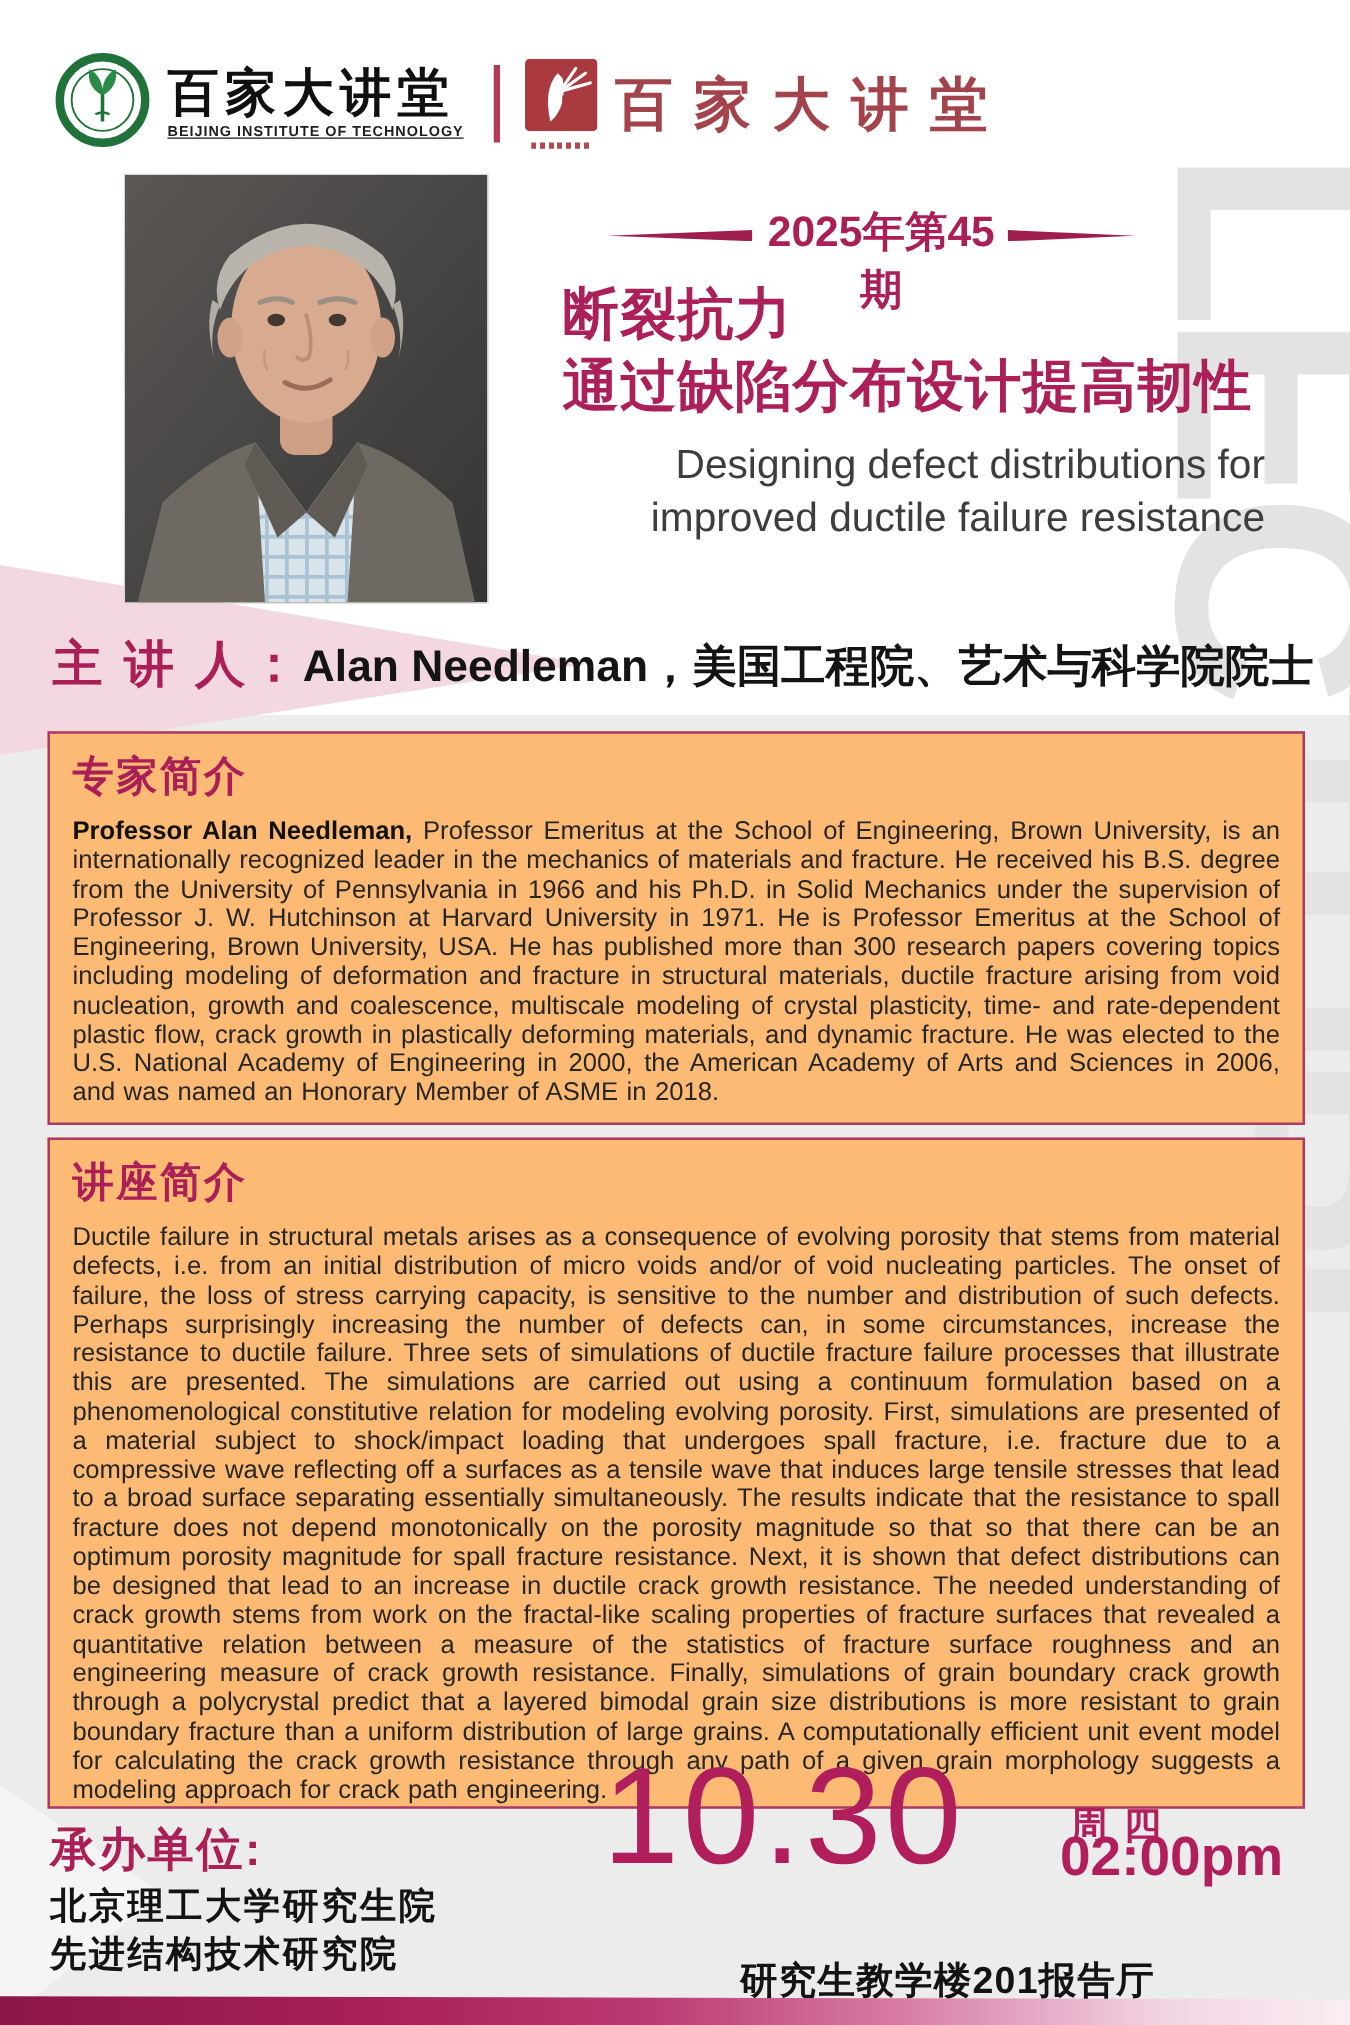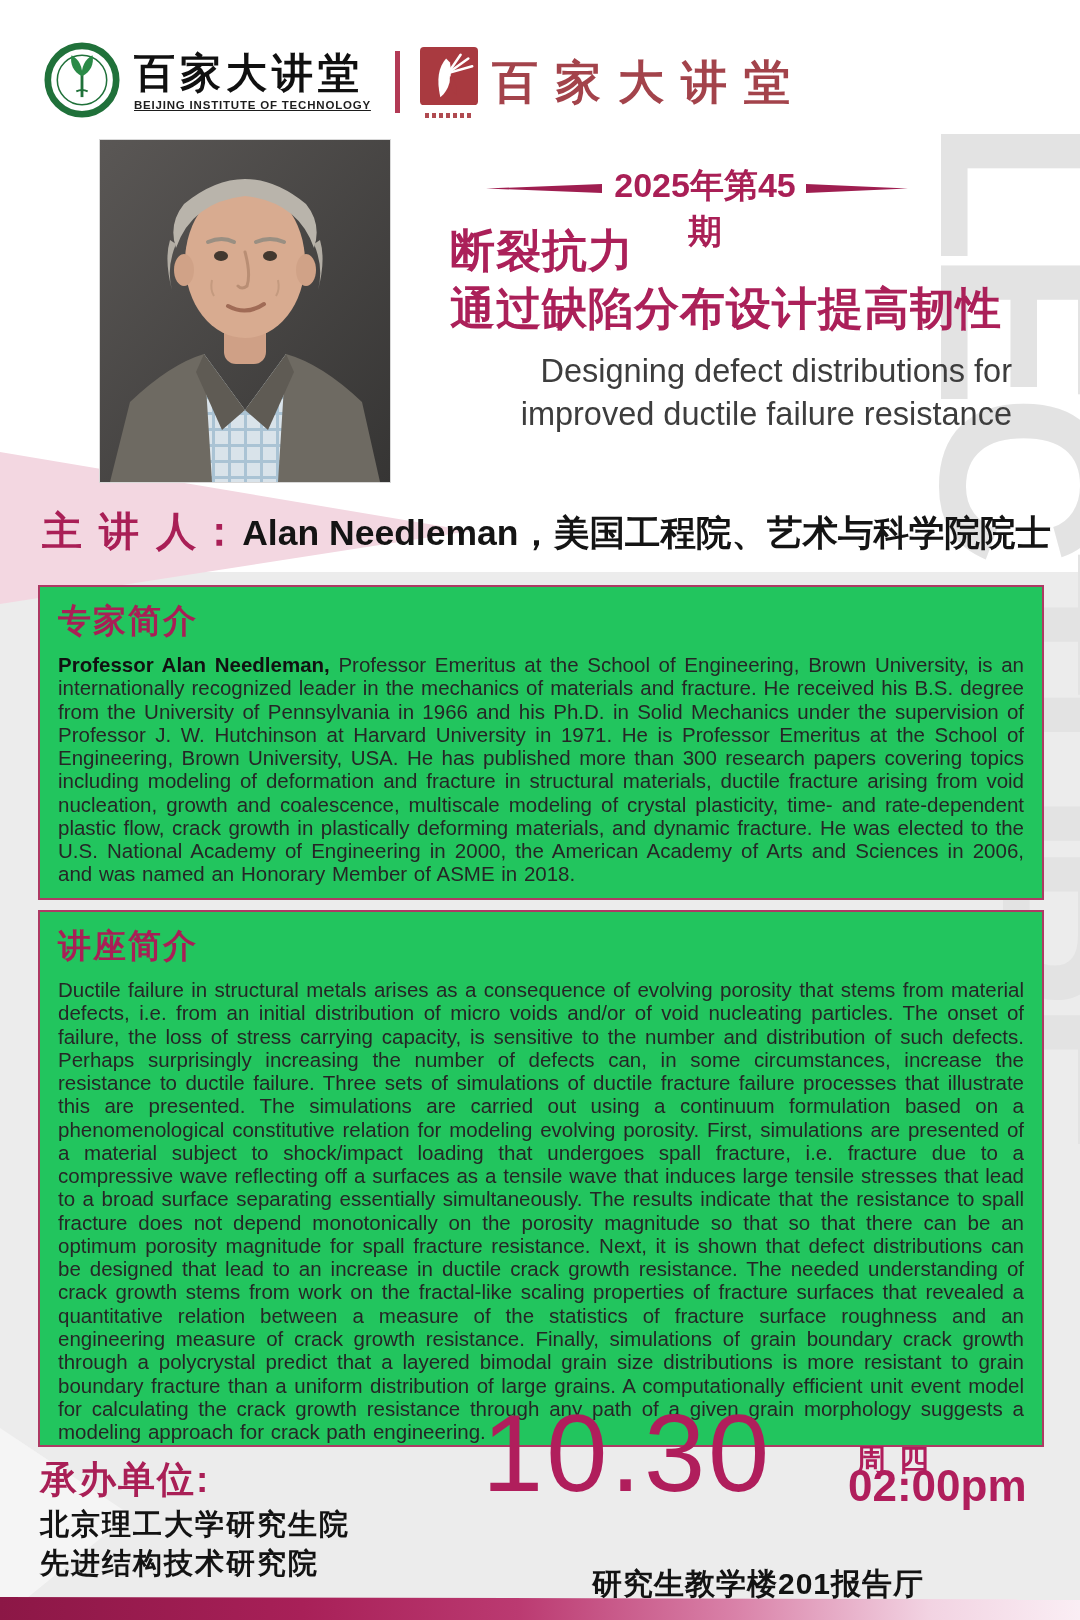--- a/index.html
+++ b/index.html
@@ -54,21 +54,21 @@
     position:absolute;left:452px;top:350px;width:560px;z-index:2;
     font-size:32.5px;font-weight:500;line-height:1.32;color:#3d3d3d;text-align:right;
   }
   
   .speaker-row{position:absolute;left:42px;top:504px;width:1000px;z-index:2;white-space:nowrap;}
   .speaker-label{font-size:40px;font-weight:800;color:#a91f56;letter-spacing:3px;}
   .speaker-name{font-size:35.5px;font-weight:800;color:#141414;}
   
   .info-box{
     position:absolute;left:38px;width:1006px;box-sizing:border-box;z-index:2;
-    background:#22c55e;border:2px solid #ad3a64;padding:8px 18px 0 18px;
+    background:#fdba74;border:2px solid #ad3a64;padding:8px 18px 0 18px;
   }
   .box-bio{top:585px;height:315px;}
   .box-abstract{top:910px;height:537px;}
   .box-heading{font-size:33px;font-weight:800;color:#a91f56;margin:4px 0 9px 0;letter-spacing:2px;}
   .box-body{
     font-size:20.5px;line-height:1.135;color:#262626;text-align:justify;
     word-spacing:1px;
   }
   .box-body b{color:#111;}
   

